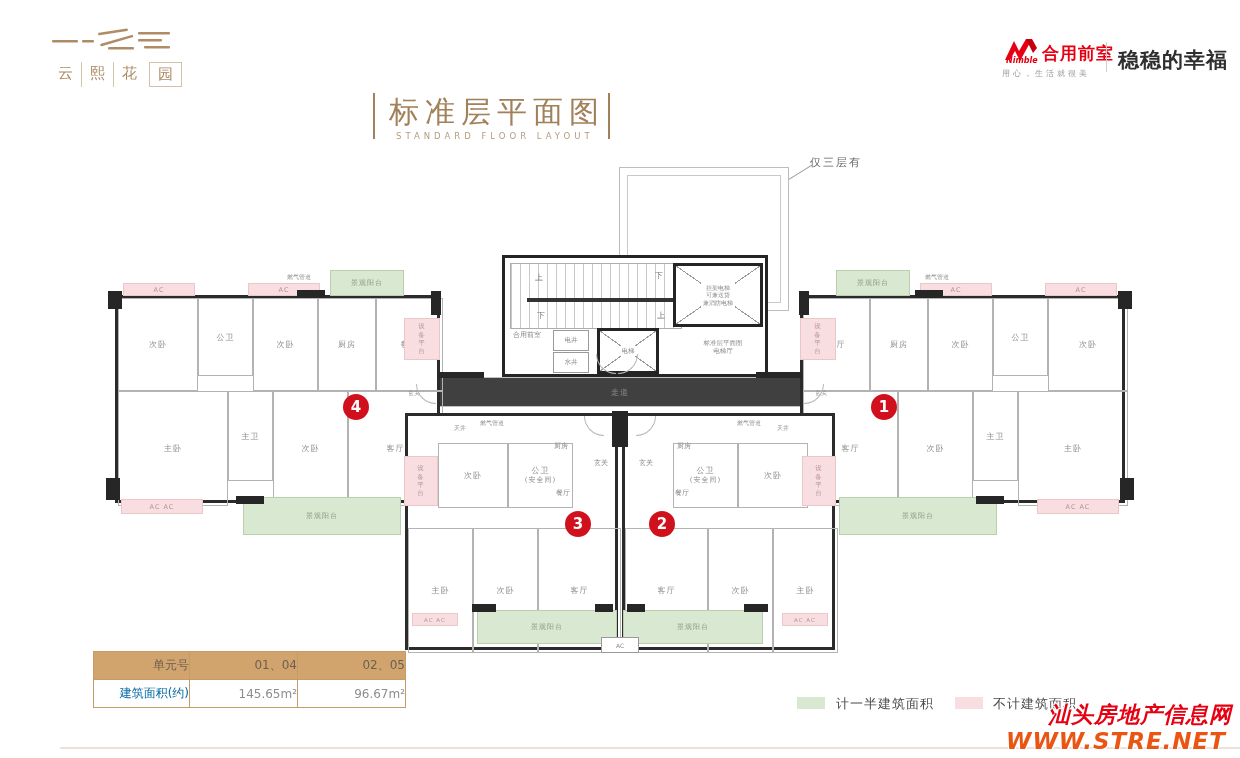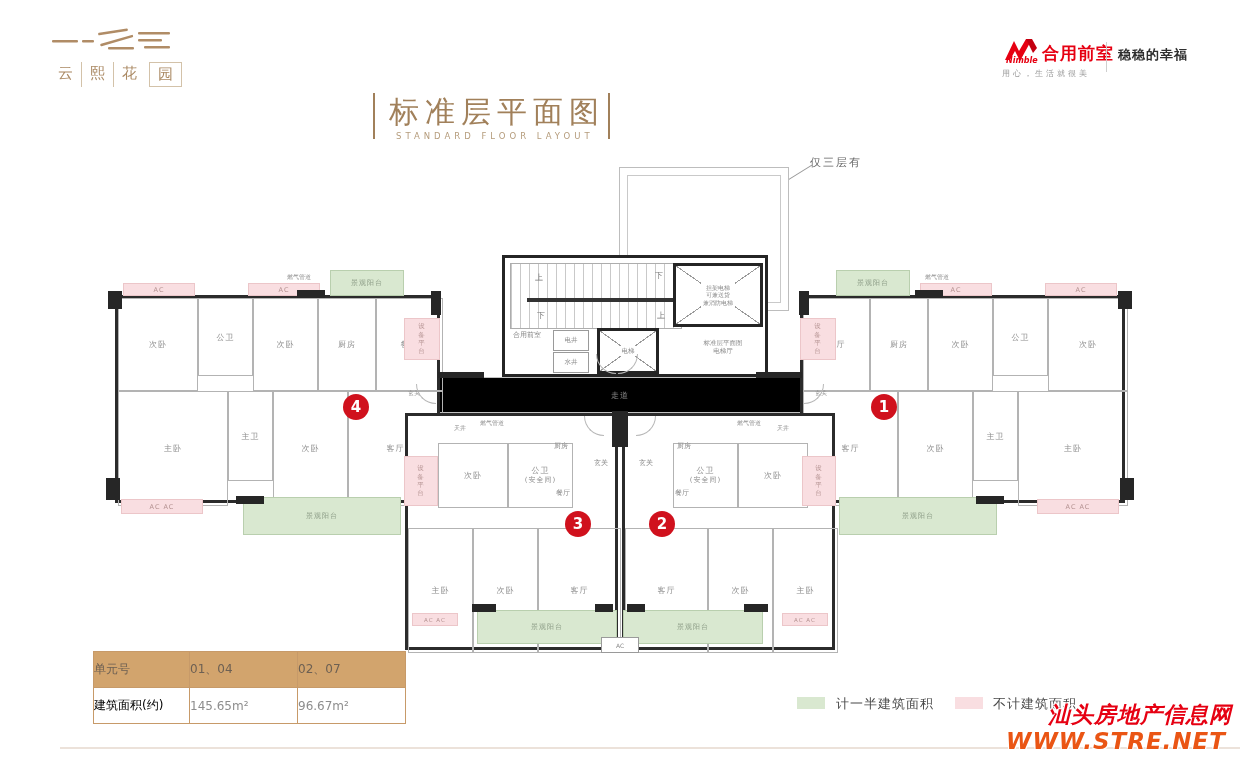--- a/index.html
+++ b/index.html
@@ -10,21 +10,21 @@
 
   
   .logo-chars { position:absolute; left:50px; top:62px; display:flex; color:#ab8a64; font-size:15px; }
   .logo-chars span { padding:2px 8px; }
   .logo-chars span + span { border-left:1px solid #d3c2a9; }
   .logo-chars span:last-child { border:1px solid #d3c2a9; margin-left:4px; }
   .brand-cn { position:absolute; left:1042px; top:42px; font-size:17px; font-weight:bold; color:#e60012; letter-spacing:1px; }
   .brand-tag { position:absolute; left:1002px; top:68px; font-size:8px; letter-spacing:3px; color:#9a9a9a; }
   .brand-nimble { position:absolute; left:1006px; top:56px; font-size:8px; font-style:italic; color:#e60012; font-weight:bold; }
   .brand-div { position:absolute; left:1106px; top:42px; width:1px; height:30px; background:#cfcfcf; }
-  .brand-slogan { position:absolute; left:1118px; top:46px; font-size:13px; font-weight:bold; color:#2f2f2f; letter-spacing:1px; }
+  .brand-slogan { position:absolute; left:1118px; top:46px; font-size:21px; font-weight:bold; color:#2f2f2f; letter-spacing:1px; }
   .title-bar { position:absolute; width:2px; height:46px; background:#a1805a; top:93px; }
   .title-main { position:absolute; left:389px; top:92px; font-family:"DejaVu Serif","Liberation Serif",serif;
                 font-size:30px; color:#a1805a; letter-spacing:6px; }
   .title-sub { position:absolute; left:396px; top:131px; font-size:8.5px; letter-spacing:4px; color:#b59c7c; }
   .title-area { position:absolute; left:626px; top:100px; font-size:23px; color:#4a4a4a; }
 
   
   .unit { position:absolute; border:3px solid #2b2b2b; background:#fff; z-index:2; }
   .room { position:absolute; border:1px solid #b3b3b3; display:flex; align-items:center; justify-content:center; }
   .rl  { font-size:8px; color:#8c8c8c; letter-spacing:1px; }
@@ -44,33 +44,33 @@
   .stair-bar { position:absolute; left:16px; top:34px; width:150px; height:4px; background:#333; }
   .updown { position:absolute; font-size:8px; color:#777; }
   .lift { position:absolute; border:3px solid #242424; display:flex; align-items:center; justify-content:center;
           background:
             linear-gradient(to top right, transparent calc(50% - .5px), #9a9a9a calc(50% - .5px), #9a9a9a calc(50% + .5px), transparent calc(50% + .5px)),
             linear-gradient(to bottom right, transparent calc(50% - .5px), #9a9a9a calc(50% - .5px), #9a9a9a calc(50% + .5px), transparent calc(50% + .5px)),
             #fff; }
   .chip { background:#fff; padding:1px 2px; font-size:6.5px; color:#8c8c8c; text-align:center; line-height:1.25; }
   .shaft { position:absolute; border:1px solid #9a9a9a; display:flex; align-items:center; justify-content:center;
            font-size:6.5px; color:#8c8c8c; background:#fff; }
-  .corridor { position:absolute; left:438px; top:377px; width:364px; height:36px; border-top:1px solid #c2c2c2;
-              border-bottom:1px solid #c2c2c2; background:#000000; z-index:1; display:flex; align-items:center; justify-content:center; }
+  .corridor { position:absolute; left:438px; top:377px; width:364px; height:30px; border-top:1px solid #c2c2c2;
+              border-bottom:1px solid #c2c2c2; background:#404040; z-index:1; display:flex; align-items:center; justify-content:center; }
   .roof { position:absolute; left:619px; top:167px; width:170px; height:144px; border:1px solid #bdbdbd; z-index:1; }
   .roof-inner { position:absolute; inset:7px; border:1px solid #c9c9c9; }
   .leader { position:absolute; left:786px; top:172px; width:28px; height:1px; background:#9a9a9a; transform:rotate(-32deg); }
   .roof-note { position:absolute; left:810px; top:155px; font-size:11px; color:#666; letter-spacing:2px; }
   .arc { position:absolute; width:20px; height:20px; border-left:1px solid #b8b8b8; border-bottom:1px solid #b8b8b8;
          border-radius:0 0 0 100%; z-index:4; }
 
   
   .spec { position:absolute; left:93px; top:651px; border-collapse:collapse; z-index:5; }
-  .spec td { border:1px solid #c79a69; text-align:left; font-size:12px; color:#8d8d8d; height:36px; }
-  .spec td:first-child { width:96px; color:#000000; }
+  .spec td { border:1px solid #c79a69; text-align:right; font-size:12px; color:#8d8d8d; height:28px; }
+  .spec td:first-child { width:96px; color:#0369a1; }
   .spec td:nth-child(2), .spec td:nth-child(3) { width:108px; }
   .spec tr.hd td { background:#d2a46d; color:#6d6053; }
   .legend-sw { position:absolute; width:28px; height:12px; }
   .legend-tx { position:absolute; font-size:13px; color:#4a4a4a; letter-spacing:1px; }
   .wm1 { position:absolute; right:8px; top:700px; font-size:22px; font-weight:900; font-style:italic; color:#e60012;
          letter-spacing:1px; white-space:nowrap; z-index:7;
          text-shadow:-1px -1px 0 #fff,1px -1px 0 #fff,-1px 1px 0 #fff,1px 1px 0 #fff; }
   .wm2 { position:absolute; right:14px; top:728px; font-size:23px; font-weight:900; font-style:italic; color:#ea5514;
          letter-spacing:1px; white-space:nowrap; z-index:7;
          text-shadow:-1px -1px 0 #fff,1px -1px 0 #fff,-1px 1px 0 #fff,1px 1px 0 #fff; }
@@ -326,21 +326,21 @@
     <div class="arc" style="left:618px;top:354px;transform:scaleX(-1)"></div>
     <div class="arc" style="left:584px;top:416px"></div>
     <div class="arc" style="left:636px;top:416px;transform:scaleX(-1)"></div>
   </div>
 
   <table class="spec">
     <tbody>
         <tr class="hd">
       <td>单元号</td>
       <td>01、04</td>
-      <td>02、07</td>
+      <td>02、05</td>
     </tr>
     <tr>
       <td>建筑面积(约)</td>
       <td>145.65m²</td>
       <td>96.67m²</td>
     </tr>
   </tbody>
     </table>
 
   <div class="legend-sw" style="left:797px;top:697px;background:#d9e8d0"></div>

